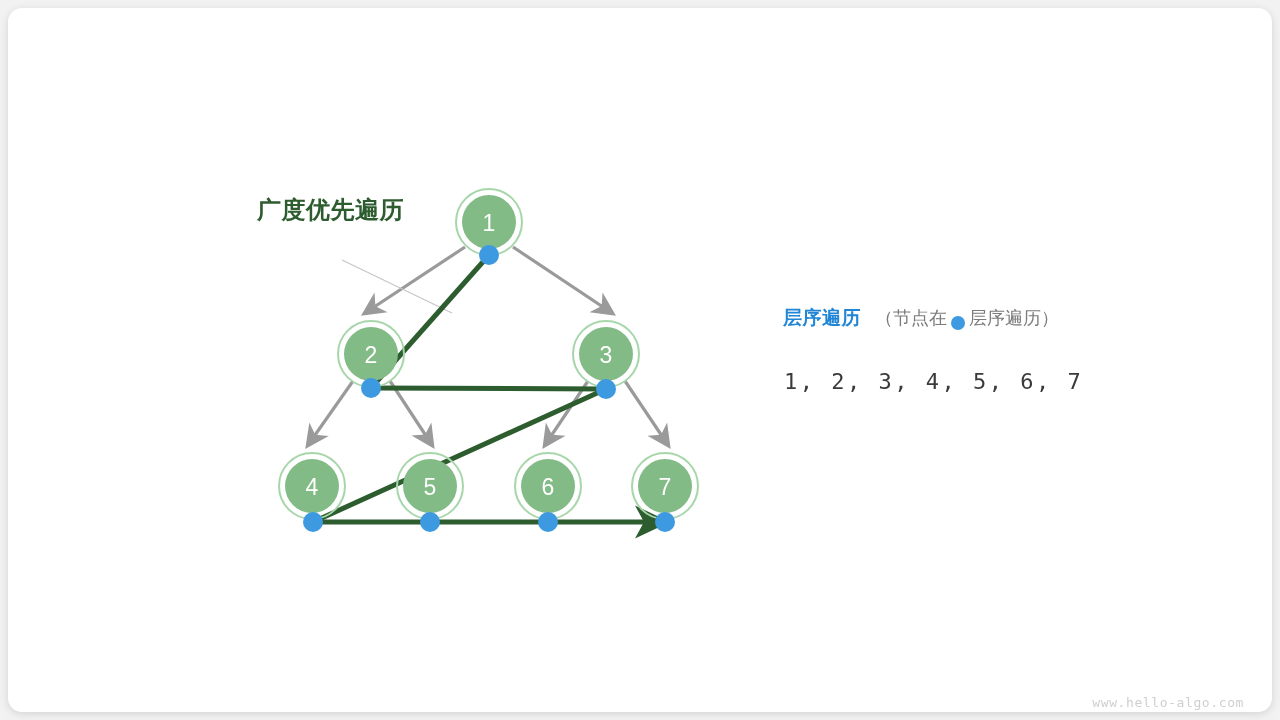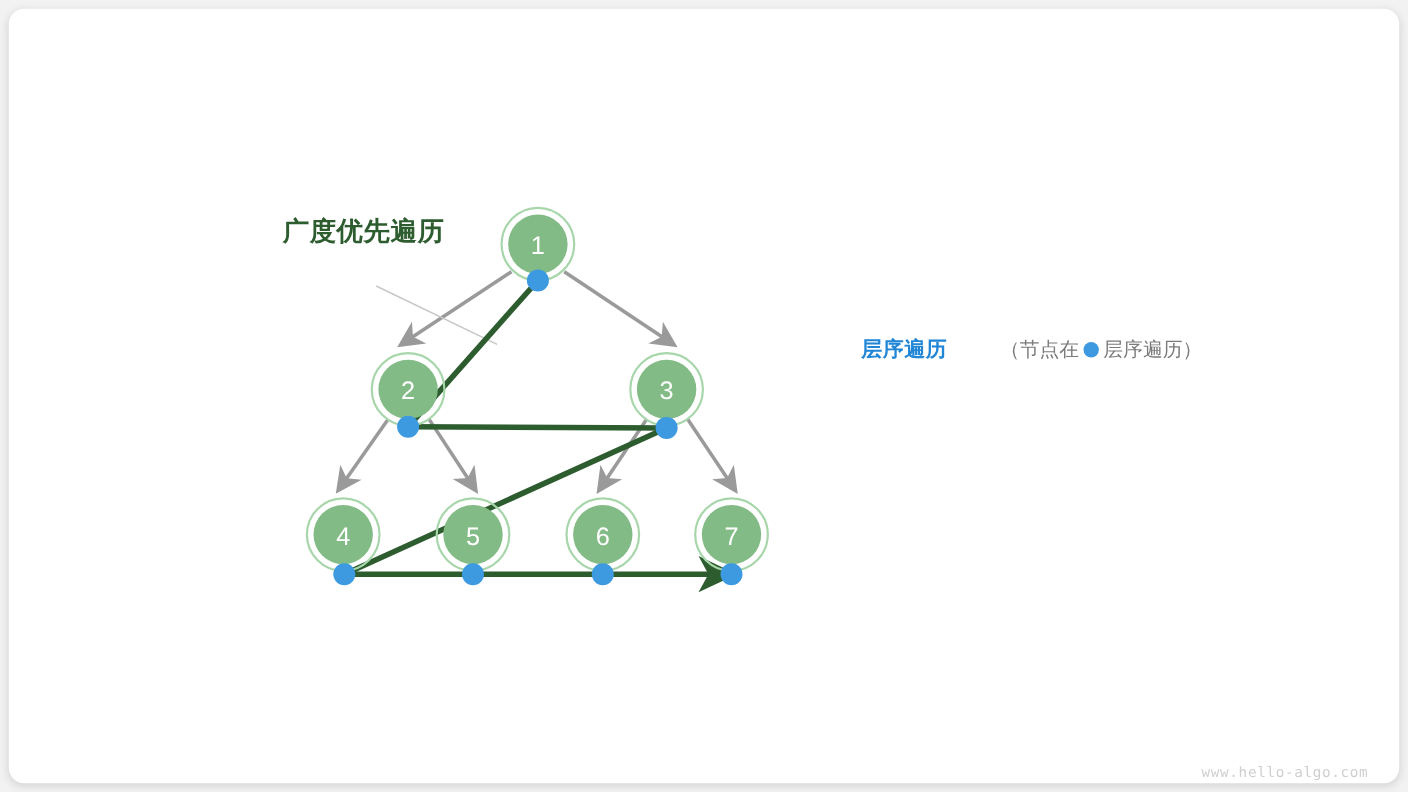--- a/index.html
+++ b/index.html
@@ -46,34 +46,33 @@
     letter-spacing: 0.5px;
     white-space: nowrap;
   }
   .legend {
     position: absolute;
     left: 775px;
     top: 297px;
     white-space: nowrap;
     display: flex;
     align-items: center;
-    gap: 34px;
   }
   .legend-title {
     font-size: 19px;
     font-weight: bold;
     color: #2186d6;
     letter-spacing: 0.5px;
   }
   .legend-note {
     font-size: 18px;
     color: #7b7b7b;
     margin-left: 14px;
     display: flex;
-    align-items: center;
+    align-items: flex-end;
   }
   .legend-dot {
     display: inline-block;
     width: 14px;
     height: 14px;
     border-radius: 50%;
     background: #3d9ae0;
     margin: 0 4px;
     vertical-align: middle;
   }
@@ -188,16 +187,17 @@
 
   <div class="legend">
     <span class="legend-title">层序遍历</span>
     <span class="legend-note">
       <span>（节点在</span>
       <span class="legend-dot"></span>
       <span>层序遍历）</span>
     </span>
   </div>
 
+  <div class="sequence">1, 2, 3, 4, 5, 6, 7</div>
 
   <div class="watermark">www.hello-algo.com</div>
 
 </div>
 
 </body></html>

